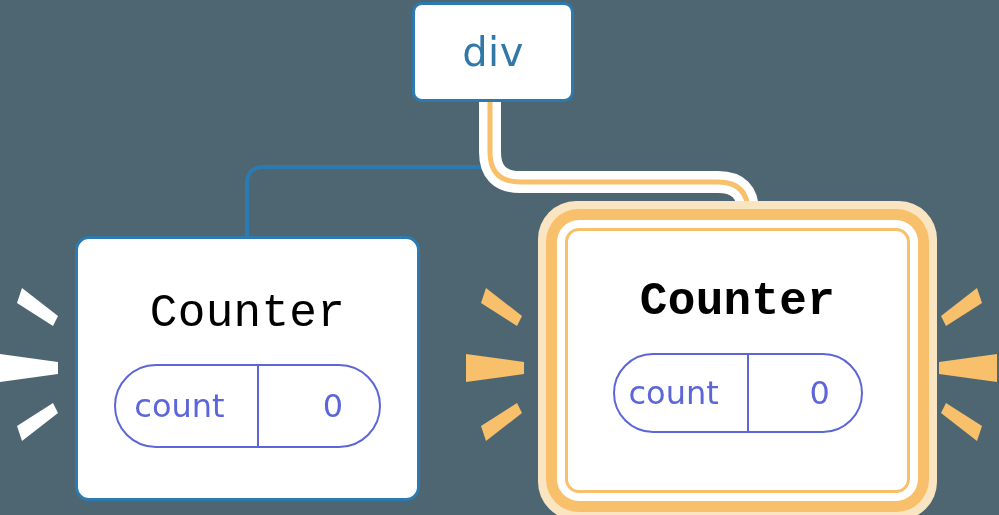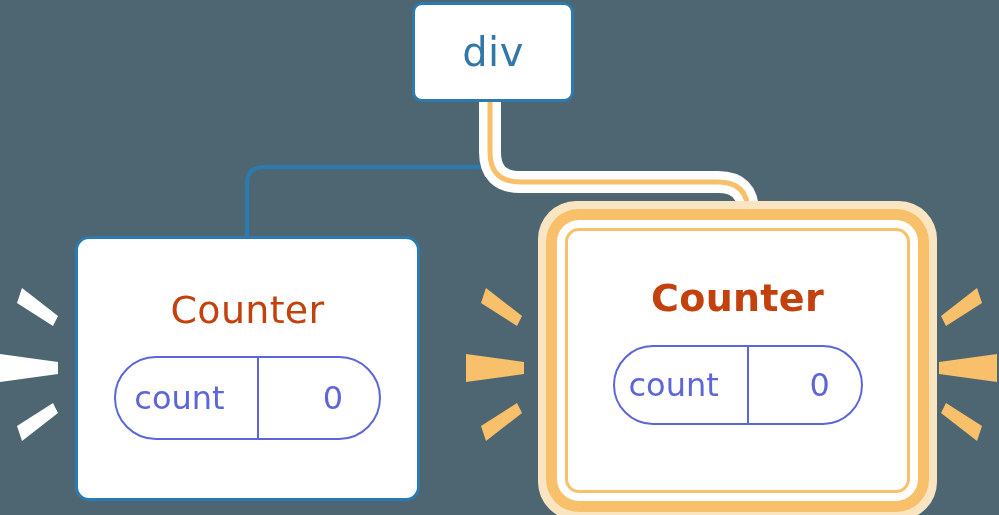--- a/index.html
+++ b/index.html
@@ -71,25 +71,26 @@
     width: 345px;
     height: 265px;
     border: 3px solid #f8c06a;
     border-radius: 14px;
     box-shadow:
       0 0 0 8px #ffffff,
       0 0 0 19px #f8c06a,
       0 0 0 27px #fae5c2;
   }
   .counter-title {
-    color: #c2410c;
-    font-size: 38px;
+    color: #000000;
+    font-size: 46px;
     line-height: 1;
     margin-top: 52px;
     letter-spacing: 0.3px;
+    font-family: Liberation Mono, monospace;
   }
   .counter-right .counter-title {
     font-weight: bold;
     margin-top: 48px;
   }
 
   
   .pill {
     position: relative;
     display: flex;

